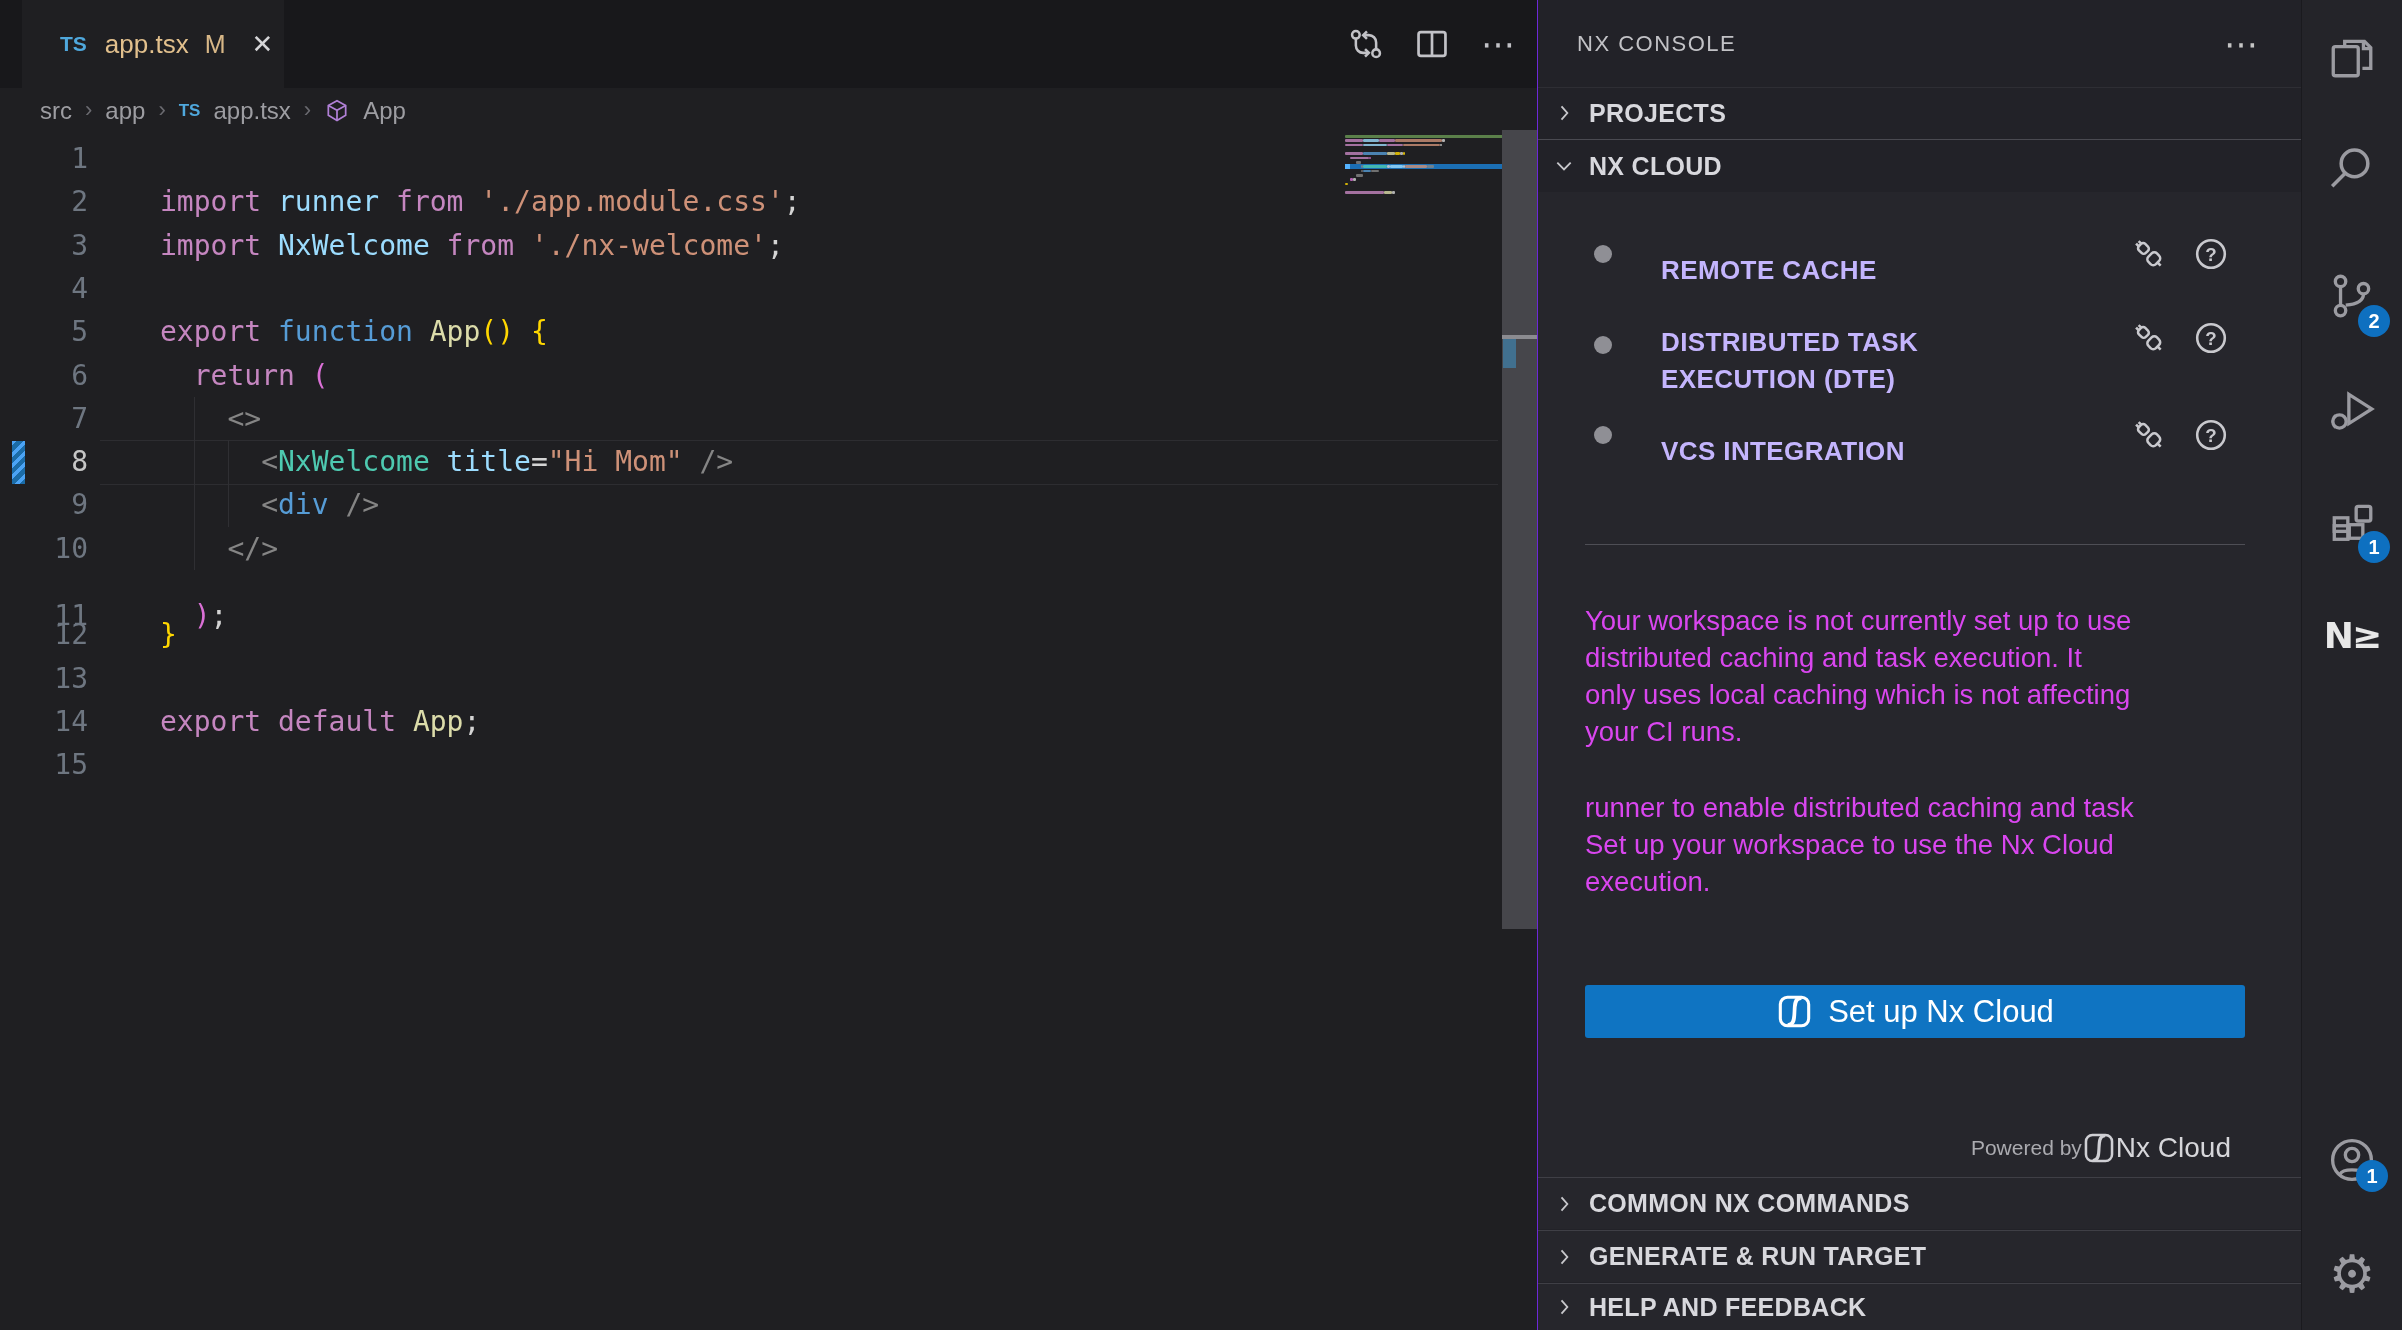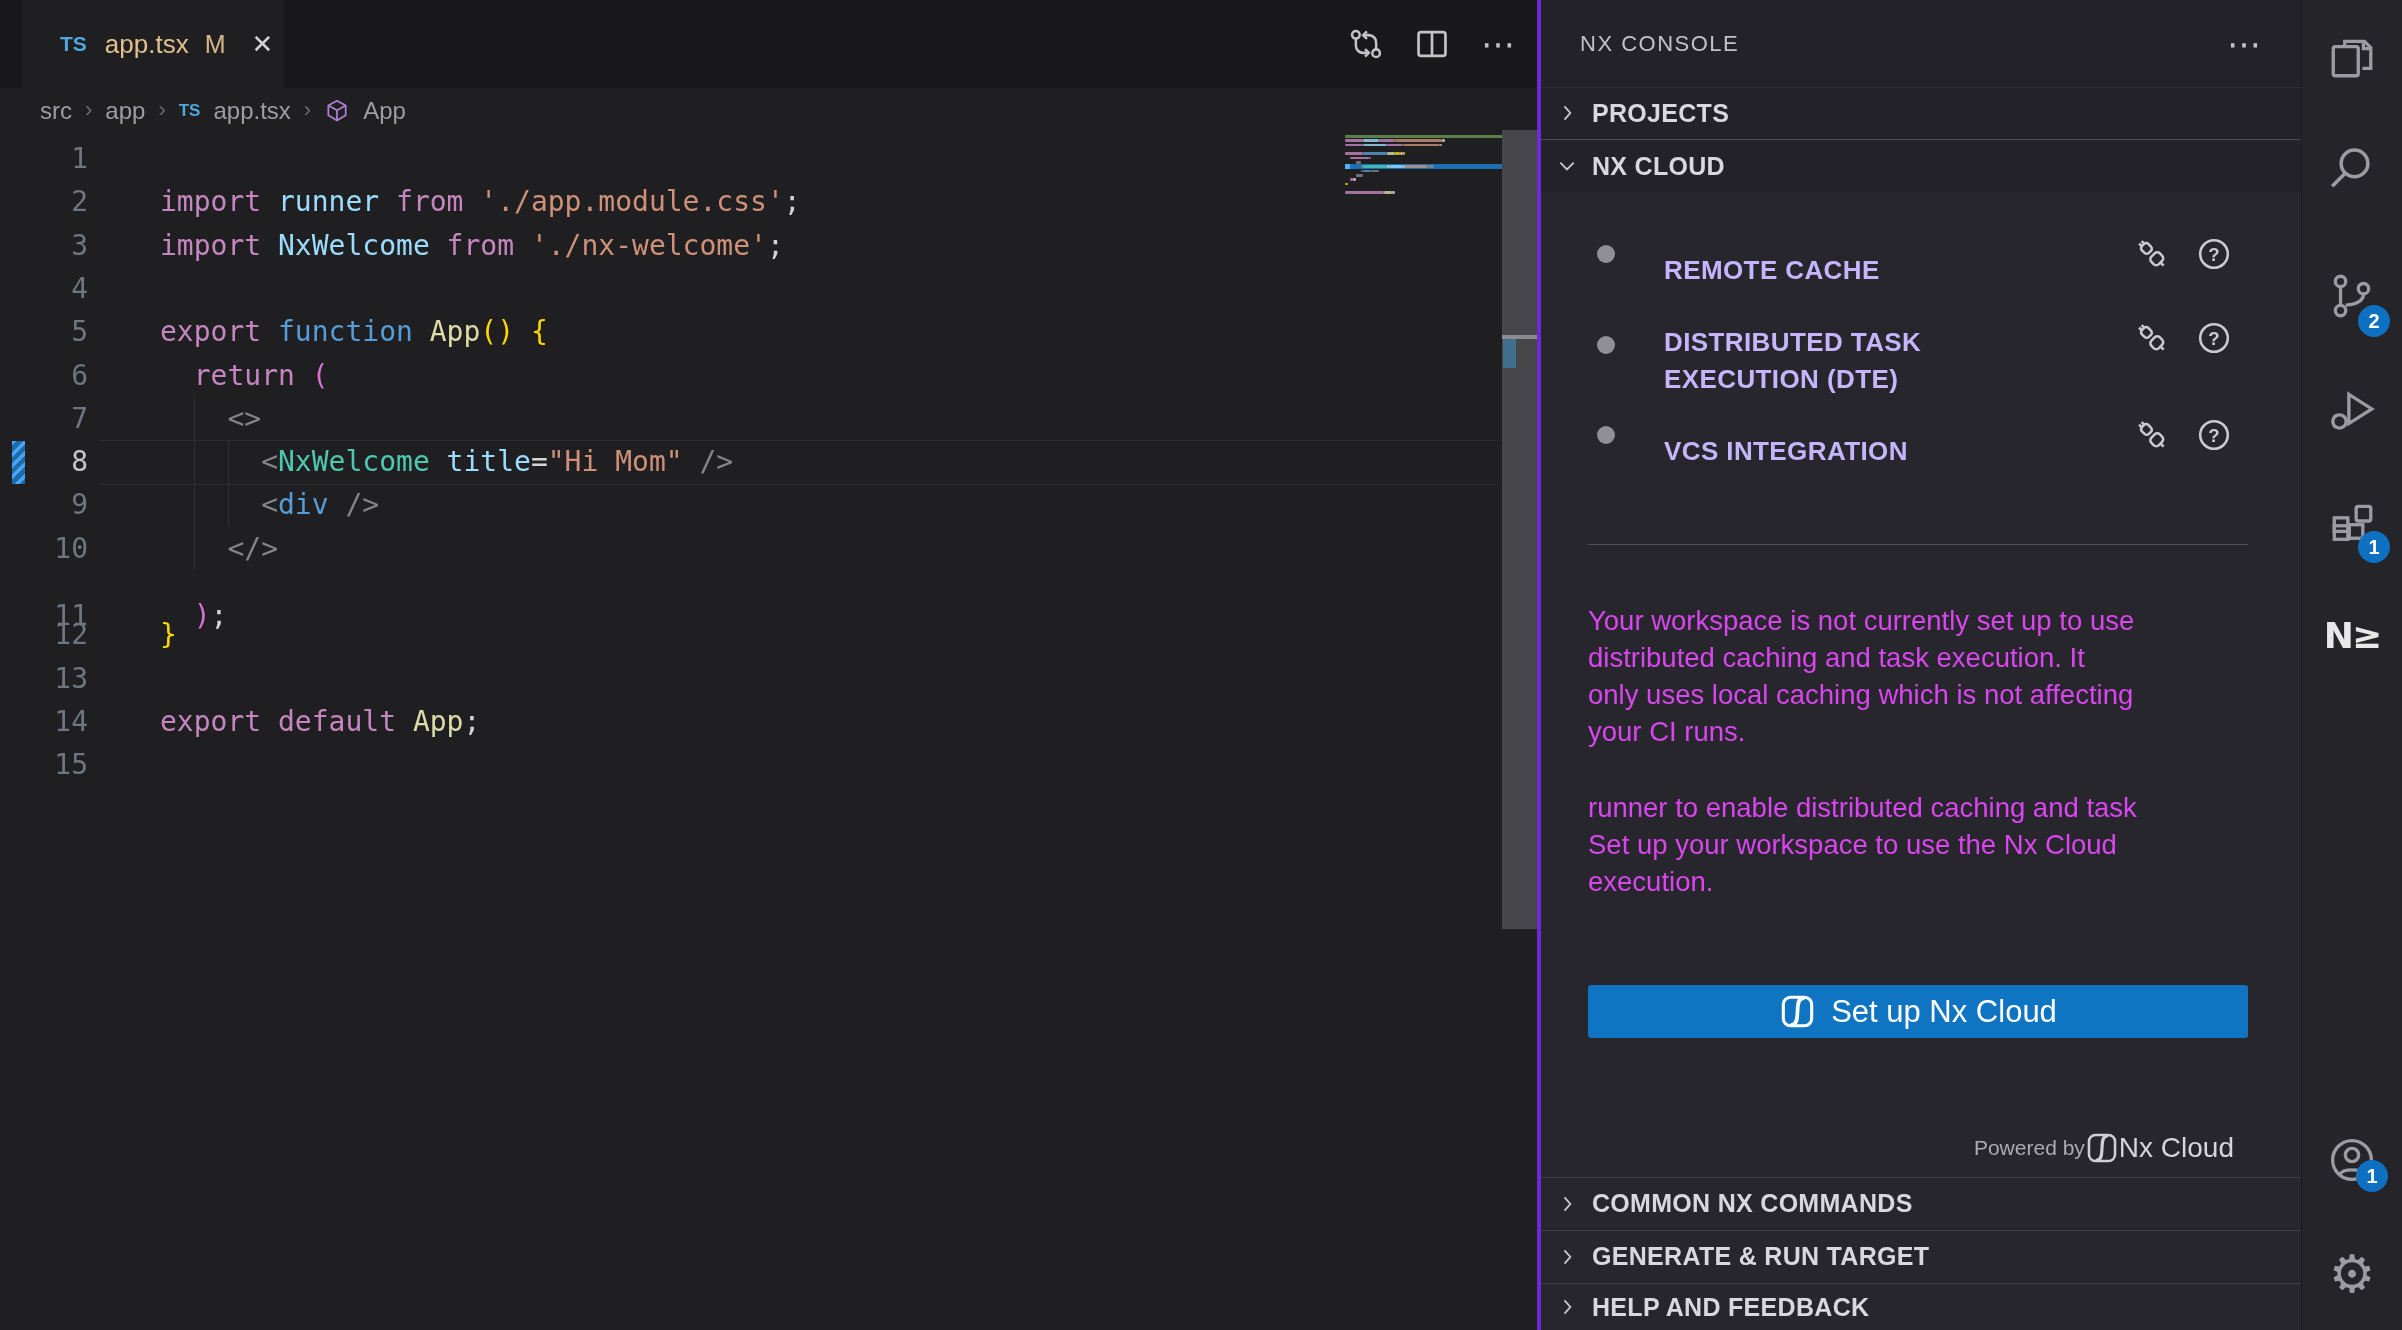--- a/index.html
+++ b/index.html
@@ -47,21 +47,21 @@
   .mm-row{position:absolute;left:0;width:163px;height:3.4px;}
   .mm-seg{position:absolute;top:0;height:2.8px;opacity:.8;border-radius:1px;}
   .mm-active{position:absolute;left:0;width:163px;top:-1px;height:5px;background:#1b6fb4;}
   .mm-active::before{content:"";position:absolute;left:0;top:0;width:5px;height:5px;background:#53b2ff;}
   .scrollbar{position:absolute;left:1502px;top:130px;width:35px;height:799px;background:#46464b;}
   .sb-cursor{position:absolute;left:0;top:205px;width:35px;height:4px;background:#8b8b90;}
   .sb-modified{position:absolute;left:1px;top:209px;width:13px;height:29px;background:#41708f;}
 
   
   .panel{position:absolute;left:1537px;top:0;width:764px;height:1330px;background:#222228;
-         border-left:4px solid #6d28d9;box-sizing:border-box;}
+         border-left:1px solid #6d28d9;box-sizing:border-box;}
   .panel-titlebar{position:absolute;left:0;top:0;width:764px;height:87px;display:flex;align-items:center;}
   .panel-title{color:#c2c2c6;font-size:22px;letter-spacing:1.5px;margin-left:39px;}
   .panel-ellipsis{position:absolute;left:686px;top:0;height:87px;display:flex;align-items:center;
                   color:#c5c5c5;font-size:34px;cursor:pointer;}
   .sec-row{position:absolute;left:0;width:764px;display:flex;align-items:center;gap:15px;
            padding-left:16px;box-sizing:border-box;cursor:pointer;
            color:#d8d8dd;font-weight:bold;font-size:25px;letter-spacing:.3px;}
   .chev{width:20px;height:20px;color:#c8c8cc;flex:0 0 auto;}
   .row-projects{top:87px;height:51px;border-top:1px solid #2e2e34;}
   .row-nxcloud{top:139px;height:53px;border-top:1px solid #4a4a51;}

